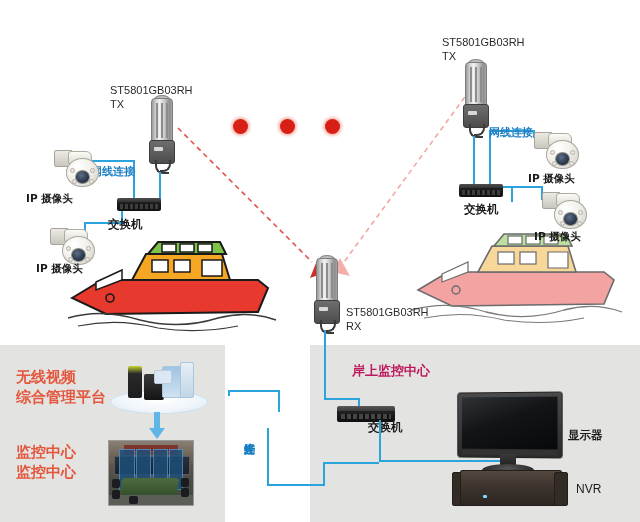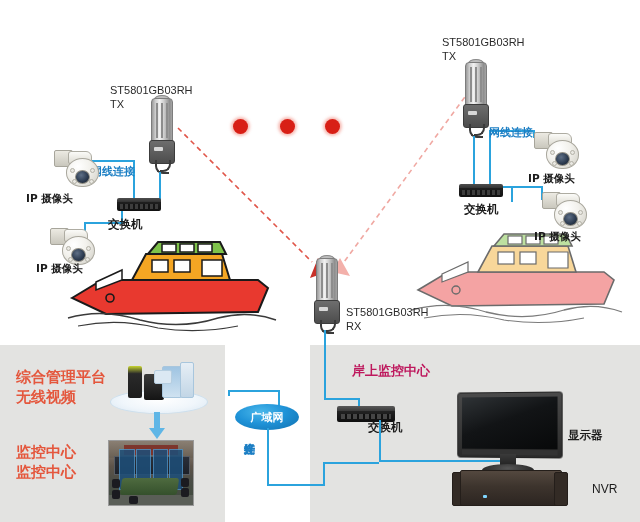--- a/index.html
+++ b/index.html
@@ -374,22 +374,22 @@
   <div class="lbl lbl-dev" style="left:346px;top:306px;">
     <div>ST5801GB03RH</div>
     <div>RX</div>
   </div>
 
   <div class="cable cable-v" style="left:324px;top:330px;height:70px;"></div>
   <div class="cable cable-h" style="left:324px;top:398px;width:36px;"></div>
   <div class="cable cable-v" style="left:358px;top:398px;height:10px;"></div>
 
   <div class="lbl lbl-red" style="left:16px;top:367px;">
+    <div>无线视频</div>
     <div>综合管理平台</div>
-    <div>无线视频</div>
   </div>
 
   <div class="servers" style="left:110px;top:352px;">
     <div class="disc"></div>
     <div class="rack" style="left:18px;bottom:16px;width:14px;height:32px;background:linear-gradient(180deg,#c8d530 0%,#2a2a2a 24%,#1c1c1c 100%);"></div>
     <div class="rack" style="left:34px;bottom:14px;width:20px;height:26px;background:linear-gradient(180deg,#3a3a3a,#141414);"></div>
     <div class="rack" style="left:52px;bottom:16px;width:18px;height:30px;background:linear-gradient(180deg,#9fc4e2,#cfe2f1);border:1px solid #a8c6dd;"></div>
     <div class="rack" style="left:70px;bottom:16px;width:12px;height:34px;background:linear-gradient(180deg,#e6eef5,#c2d6e6);border:1px solid #a8c6dd;"></div>
     <div class="rack" style="left:44px;bottom:30px;width:16px;height:12px;background:#dbe8f3;border:1px solid #b6cee0;"></div>
   </div>
@@ -418,23 +418,20 @@
 
   <div class="lbl lbl-red" style="left:16px;top:442px;">
     <div>监控中心</div>
     <div>监控中心</div>
   </div>
 
   <div class="cable cable-h" style="left:228px;top:390px;width:52px;"></div>
   <div class="cable cable-v" style="left:228px;top:390px;height:6px;"></div>
   <div class="cable cable-v" style="left:278px;top:390px;height:22px;"></div>
 
-  <div class="wan" style="left:235px;top:404px;">
-    <span>广域网</span>
-  </div>
 
   <div class="cable cable-v" style="left:267px;top:428px;height:58px;"></div>
   <div class="cable cable-h" style="left:267px;top:484px;width:58px;"></div>
   <div class="cable cable-v" style="left:323px;top:462px;height:24px;"></div>
   <div class="cable cable-h" style="left:323px;top:462px;width:56px;"></div>
 
   <div class="lbl-vert" style="position:absolute;left:243px;top:434px;">光纤连接</div>
 
   <div class="lbl lbl-red-sm" style="left:352px;top:362px;">岸上监控中心</div>
 
@@ -461,15 +458,15 @@
   </div>
   <div class="lbl lbl-cn" style="left:568px;top:428px;">显示器</div>
 
   <div class="nvr" style="left:452px;top:470px;">
     <div class="ear-l"></div>
       <div class="body">
         <div class="led"></div>
       </div>
       <div class="ear-r"></div>
   </div>
-  <div class="lbl lbl-nvr" style="left:592px;top:482px;">NVR</div>
+  <div class="lbl lbl-nvr" style="left:576px;top:482px;">NVR</div>
 
 </div>
 
 </body></html>

